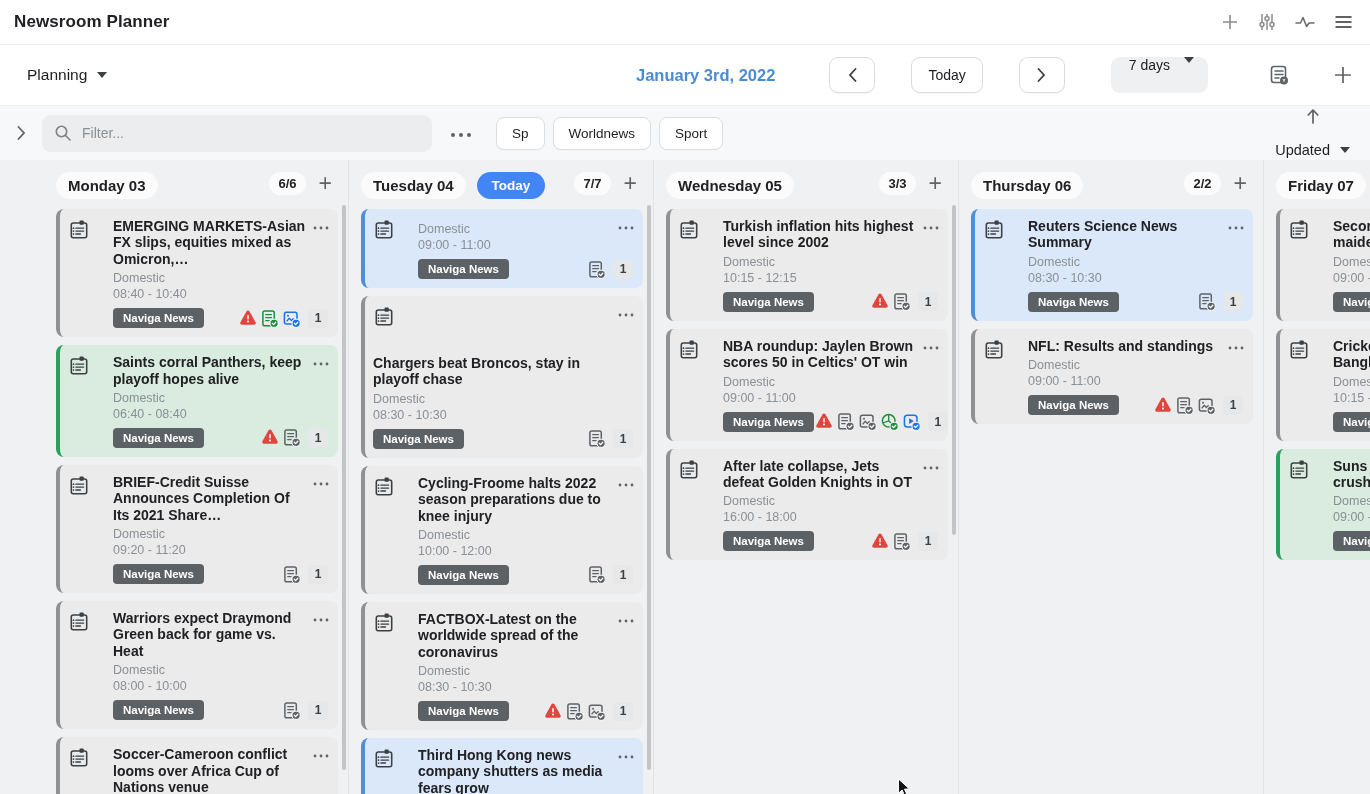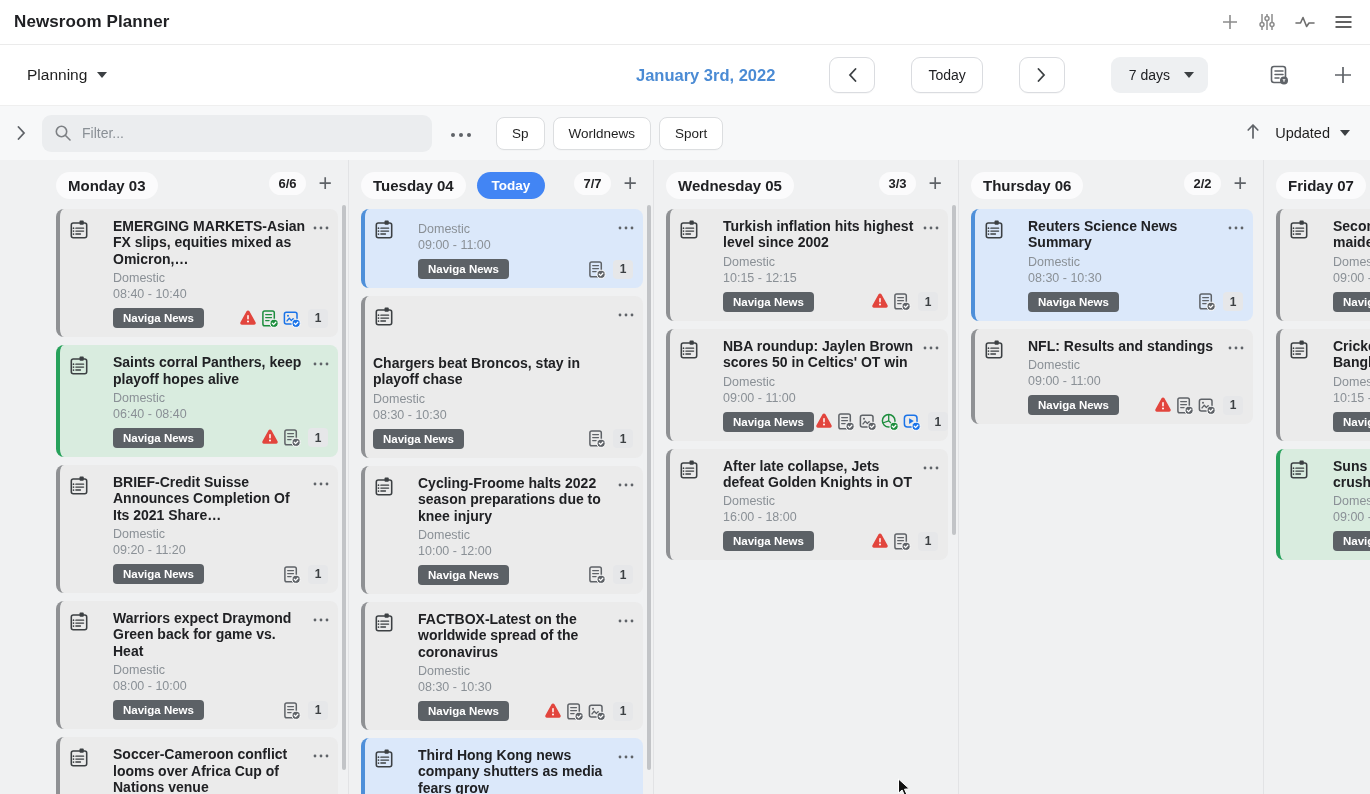--- a/index.html
+++ b/index.html
@@ -18,38 +18,38 @@
   .toolbar { height:61px; display:flex; align-items:center; padding:0 16px 0 27px;
     background:#fff; border-bottom:1px solid #efefef; }
   .view-btn { display:flex; align-items:center; gap:10px; font-size:15.5px; color:#1f1f1f; }
   .toolbar-right { margin-left:auto; display:flex; align-items:center;gap:28px; }
   .date-label { font-size:16.5px; font-weight:700; color:#4b8bd4; margin-right:26px; }
   .nav-btn { height:36px; min-width:46px; background:#fff; border:1px solid #dadce0;
     border-radius:9px; display:flex; align-items:center; justify-content:center;
     font-size:14px; font-weight:500; margin-right:8px; box-shadow:0 1px 1px rgba(0,0,0,.03); }
   .nav-btn.today { padding:0 16px; }
   .range-btn { height:36px; background:#eef0f2; border-radius:9px; padding:0 14px 0 18px;
-    display:flex; align-items:center; gap:14px; font-size:14px; font-weight:500;
+    display:flex; gap:14px; font-size:14px; font-weight:500;
     margin:0 18px 0 10px; }
   .tb-icon { margin-left:14px; display:flex; }
 
   
   .filterbar { height:54px; background:#f7f8f9; display:flex; align-items:center;
     padding-right:20px; }
   .panel-toggle { width:42px; height:100%; display:flex; align-items:center; justify-content:center; }
   .search-box { width:390px; height:37px; background:#ebedef; border-radius:9px;
     display:flex; align-items:center; padding:0 12px; gap:10px; }
   .search-box input { flex:1; border:none; background:transparent; outline:none;
     font-size:14px; color:#202124; font-family:inherit; }
   .search-box input::placeholder { color:#8a9096; }
   .more-btn { margin:0 10px 0 12px; padding:6px; }
   .chip { height:33px; background:#fff; border:1px solid #dcdee0; border-radius:8px;
     padding:0 15px; font-size:13.5px; color:#1f1f1f; margin-left:8px;
     box-shadow:0 1px 1px rgba(0,0,0,.02); }
-  .filter-right { margin-left:auto; display:flex; align-items:center; gap:14px; }
+  .filter-right { margin-left:auto; display:flex; align-items:center; gap:14px;flex-direction:column; }
   .sort-label { display:flex; align-items:center; gap:10px; font-size:14.5px; color:#1f1f1f; }
 
   
   .board { position:relative; height:634px; background:#f0f1f2; display:flex;
     padding-left:44px; overflow:hidden; }
   .column { width:305px; flex:0 0 305px; border-right:1px solid #e2e3e5;
     padding-top:12px; position:relative; overflow:hidden; }
   .col-head { display:flex; align-items:flex-start; gap:11px; margin:0 14px 10px 12px; }
   .day-pill { background:#fbfbfc; border-radius:14px; padding:5px 12px;
     font-size:15px; font-weight:700; white-space:nowrap; }

